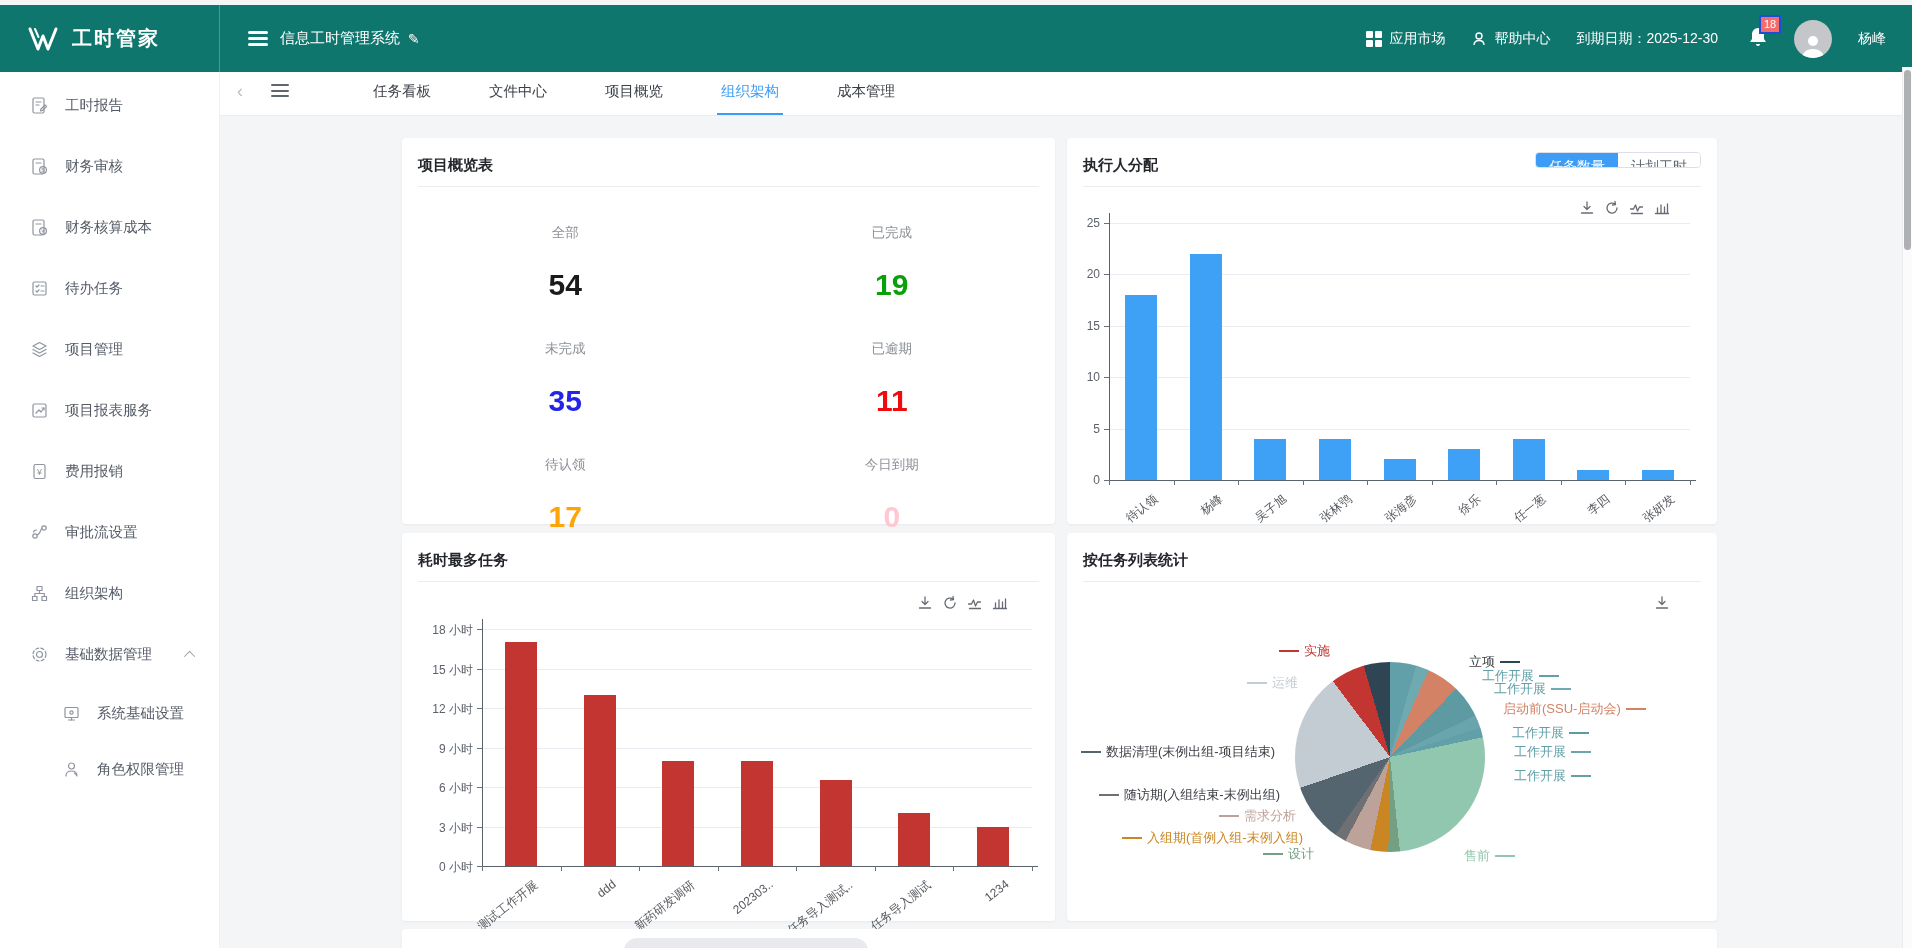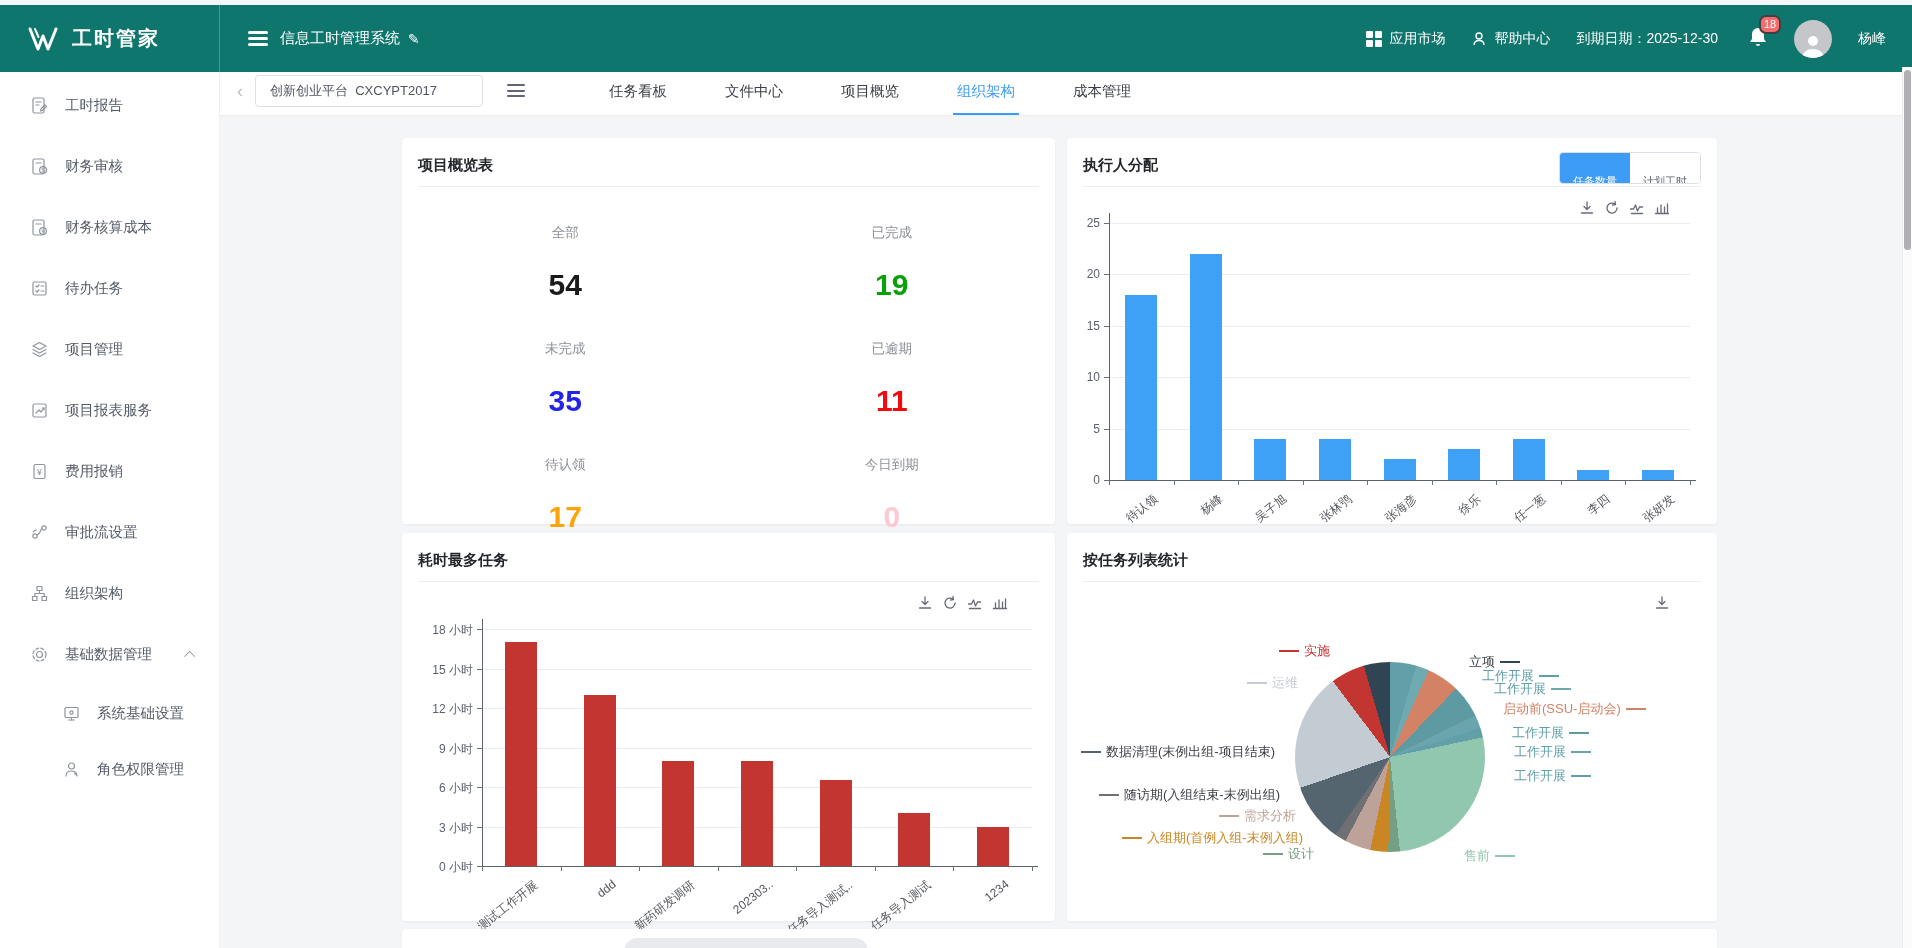--- a/index.html
+++ b/index.html
@@ -17,21 +17,21 @@
   .board-icon { display:inline-block; width:20px; height:15px; position:relative; }
   .board-icon i { display:block; height:3px; background:#fff; border-radius:1.5px; margin-bottom:3px; }
   .board-title { font-size:15px; margin-left:12px; font-weight:500; }
   .pencil { font-size:14px; margin-left:8px; cursor:pointer; }
   .header-right { margin-left:auto; display:flex; align-items:center; gap:26px; padding-right:26px; font-size:14px; }
   .hitem { display:flex; align-items:center; gap:7px; cursor:pointer; white-space:nowrap; }
   .grid-icon { display:inline-grid; grid-template-columns:7px 7px; grid-template-rows:7px 7px; gap:2px; }
   .grid-icon i { background:#fff; border-radius:1px; }
   .bell-wrap { position:relative; margin-left:4px; cursor:pointer; }
   .badge { position:absolute; top:-11px; left:11px; min-width:22px; height:19px; background:#f56c6c;
-    border:2px solid #404040; border-radius:7px; font-size:11px; line-height:15px; text-align:center; padding:0 3px; }
+    border:2px solid #1d4ed8; border-radius:0; font-size:11px; line-height:15px; text-align:center; padding:0 3px; }
   .avatar { width:38px; height:38px; border-radius:50%; background:#c4c6c9; display:flex; align-items:flex-end; justify-content:center; overflow:hidden; }
 
   
   .sidebar { position:absolute; top:67px; left:0; width:220px; bottom:0; background:#fff;
     border-right:1px solid #eef0f2; padding-top:8px; z-index:4; }
   .side-item { height:61px; display:flex; align-items:center; padding-left:30px; color:#545b66;
     font-size:14.5px; cursor:pointer; position:relative; }
   .side-item .ic { width:19px; height:19px; margin-right:16px; flex:0 0 auto; }
   .side-item.sub { height:56px; padding-left:62px; }
   .chev-up { position:absolute; right:24px; width:8px; height:8px; border-left:1.5px solid #9aa0a8;
@@ -64,21 +64,21 @@
 
   
   .stats-grid { position:absolute; left:0; right:0; top:48px; bottom:0;
     display:grid; grid-template-columns:repeat(2,1fr); grid-template-rows:1fr 1fr; }
   .stat { text-align:center; padding-top:38px; }
   .stat-label { font-size:13.5px; color:#8c9097; }
   .stat-value { font-size:30px; font-weight:700; margin-top:26px; }
 
   
   .toggle-group { position:absolute; top:14px; right:16px; display:flex; border:1px solid #dcdfe6; border-radius:4px; overflow:hidden; }
-  .toggle-btn { height:14px; line-height:26px; padding:15px 13px; font-size:11px; color:#5f6672; background:#fff; cursor:pointer; }
+  .toggle-btn { height:14px; line-height:26px; padding:0 13px; font-size:14px; color:#5f6672; background:#fff; cursor:pointer; }
   .toggle-btn.active { background:#3d9cf5; color:#fff; }
 
   
   .toolbox { position:absolute; top:62px; right:47px; display:flex; gap:9px; }
   .toolbox svg { cursor:pointer; }
 
   .chart-area { position:absolute; left:0; top:0; right:0; bottom:0; }
   .gridline { position:absolute; height:1px; background:#e9edf2; }
   .y-tick-label { position:absolute; font-size:12px; color:#5c626b; text-align:right; }
   .tickmark-y { position:absolute; height:1px; width:5px; background:#6b7078; }
@@ -263,23 +263,20 @@
           <path d="M4 16 c0-3.5 2.5-5 5.5-5 s5.5 1.5 5.5 5"></path>
           <path d="M12.5 13 l2 2"></path>
         </svg>
       <span>角色权限管理</span>
     </div>
   </div>
 
   <div class="main">
     <div class="tabbar">
       <span class="back-chip">‹</span>
-      <div class="proj-select">
-        <span>创新创业平台  CXCYPT2017</span>
-      </div>
       <span class="list-icon">
           <i></i>
           <i></i>
           <i></i>
         </span>
       <div class="tabs">
         <span class="tab">任务看板</span>
         <span class="tab">文件中心</span>
         <span class="tab">项目概览</span>
         <span class="tab active">组织架构</span>

